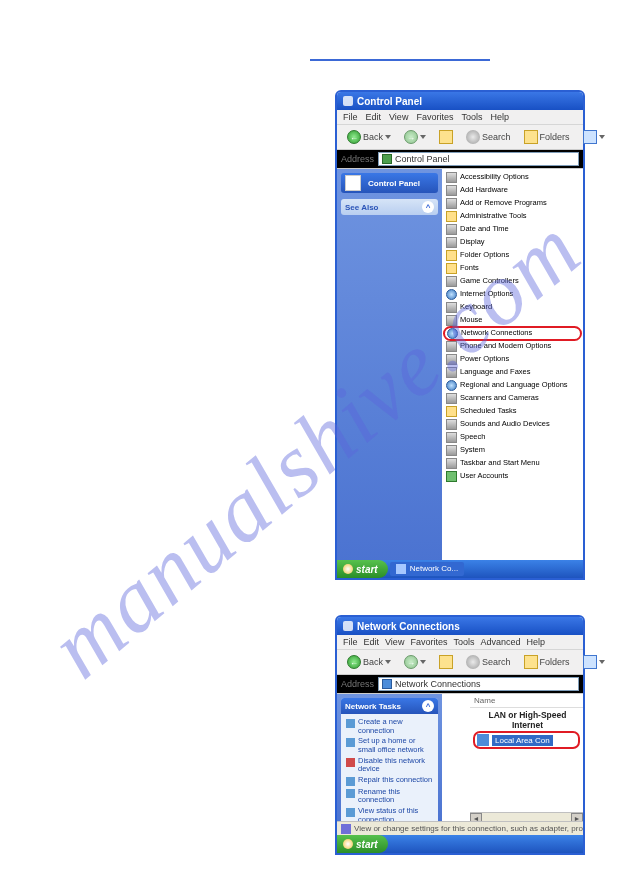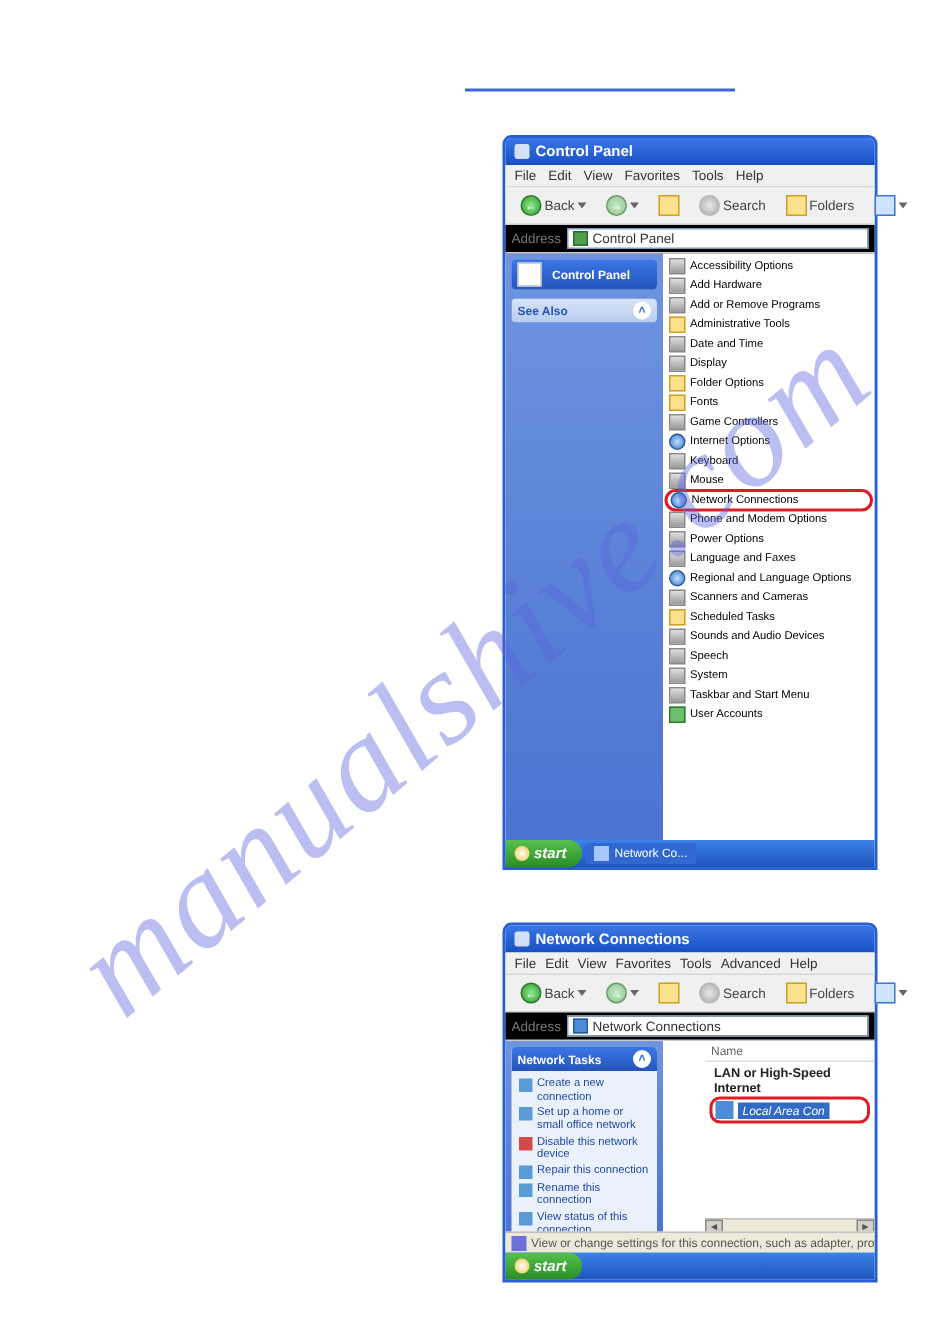--- a/index.html
+++ b/index.html
@@ -211,32 +211,32 @@
   
   .ncarea {
     flex:1; background:#fff; position:relative;
   }
   .ncarea .colhead {
     font-size:8px; color:#666; padding:2px 4px;
     border-bottom:1px solid #ddd;
   }
   .ncarea .grouphead {
     font-weight:bold; font-size:8.5px;
-    padding:2px 4px 2px 6px; color:#222;
+    padding:2px 4px 2px 6px; color:#222;text-align:center;
   }
   .lanitem {
     display:flex; align-items:center; gap:3px;
     margin:2px 6px; padding:1px 2px;
     font-size:8px;
   }
   .lanitem .li { width:12px;height:12px; background:#4c8cd9; }
   .lanitem .sel {
     background:#316ac5; color:#fff; padding:1px 3px;
   }
-  .lanitem.highlight { outline:2px solid #e01b24; outline-offset:1px; border-radius:4px; padding:0 1px;font-style:italic;}
+  .lanitem.highlight { outline:2px solid #e01b24; outline-offset:1px; border-radius:4px; padding:0 1px;}
 
   
   .ctxmenu {
     position:absolute;
     top: 10px; left: 130px;
     width: 108px;
     background:#fff; border:1px solid #808080;
     box-shadow: 2px 2px 3px rgba(0,0,0,.3);
     font-size:8px;
     z-index:5;

